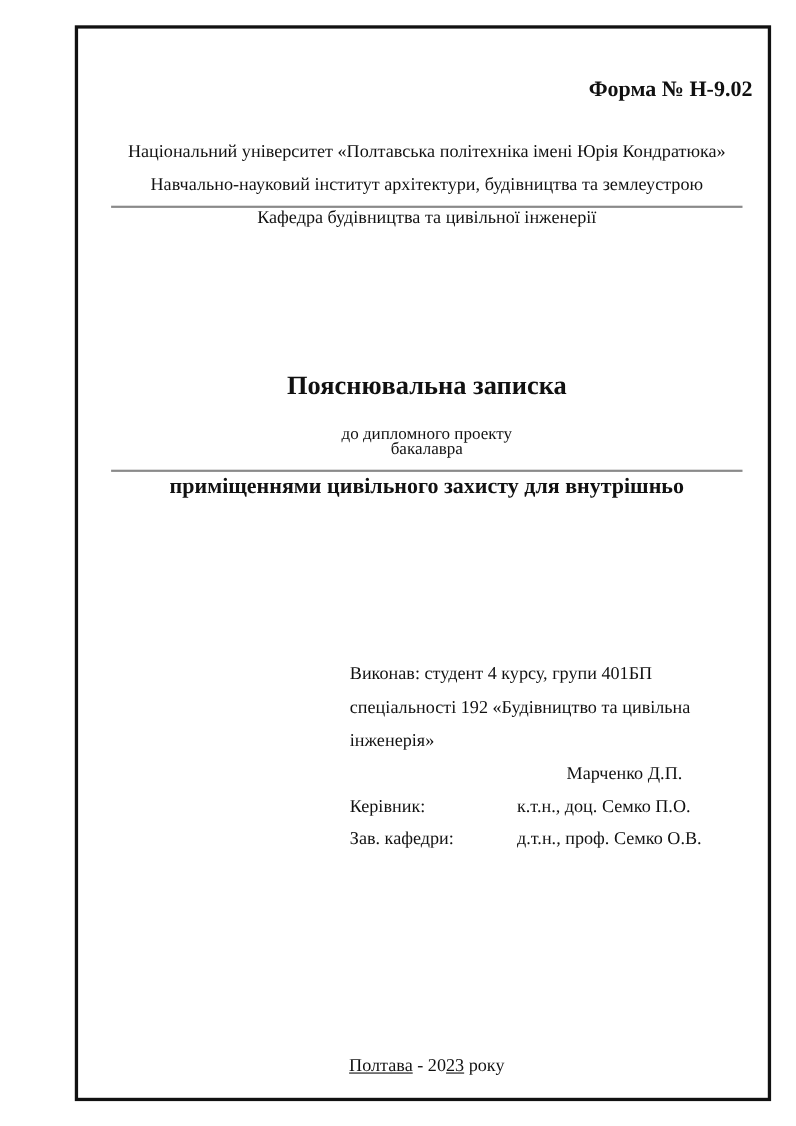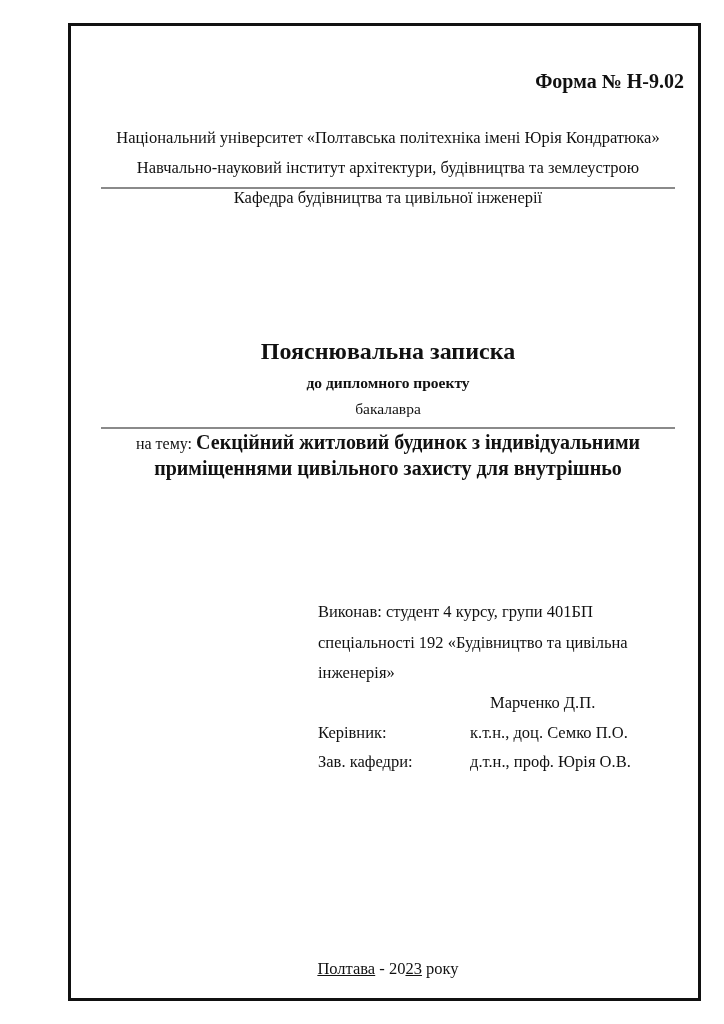--- a/index.html
+++ b/index.html
@@ -25,31 +25,30 @@
 
 <div class="frame"></div>
 
 <div class="abs form-no">Форма № Н-9.02</div>
 <div class="center body16" style="top:100px;">Національний університет «Полтавська політехніка імені Юрія Кондратюка»</div>
 <div class="center body16" style="top:130px;">Навчально-науковий інститут архітектури, будівництва  та землеустрою</div>
 <div class="center body16" style="top:160px;">Кафедра будівництва та цивільної інженерії</div>
 <div class="rule" style="top:187px;"></div>
 
 <div class="center heading">Пояснювальна записка</div>
-<div class="center sub" style="top:374px;font-weight:bold;">до дипломного проекту</div>
+<div class="center sub" style="top:386px;">до дипломного проекту</div>
 <div class="center sub" style="top:400px;">бакалавра</div>
 <div class="rule" style="top:427px;"></div>
 
 <div class="topic">
-  <div><span class="prefix">на тему: </span><span>Секційний житловий будинок з індивідуальними</span></div>
   <div>приміщеннями цивільного захисту для внутрішньо</div>
 </div>
 
 <div class="abs info" style="left:318px; top:604px;text-align:center;">Виконав: студент 4 курсу, групи 401БП</div>
 <div class="abs info" style="left:318px; top:635px;">спеціальності 192 «Будівництво та цивільна</div>
 <div class="abs info" style="left:318px; top:665px;">інженерія»</div>
-<div class="abs info" style="left:490px; top:695px;">Марченко Д.П.</div>
+<div class="abs info" style="left:515px; top:695px;">Марченко Д.П.</div>
 <div class="abs info" style="left:318px; top:725px;">Керівник:</div>
 <div class="abs info" style="left:470px; top:725px;">к.т.н., доц. Семко П.О.</div>
 <div class="abs info" style="left:318px; top:754px;">Зав. кафедри:</div>
-<div class="abs info" style="left:470px; top:754px;">д.т.н., проф. Юрія О.В.</div>
+<div class="abs info" style="left:470px; top:754px;">д.т.н., проф. Семко О.В.</div>
 
 <div class="center body16" style="top:931px;"><span class="u">Полтава</span><span> - </span><span>20</span><span class="u">23</span><span> року</span></div>
 
 </body></html>

